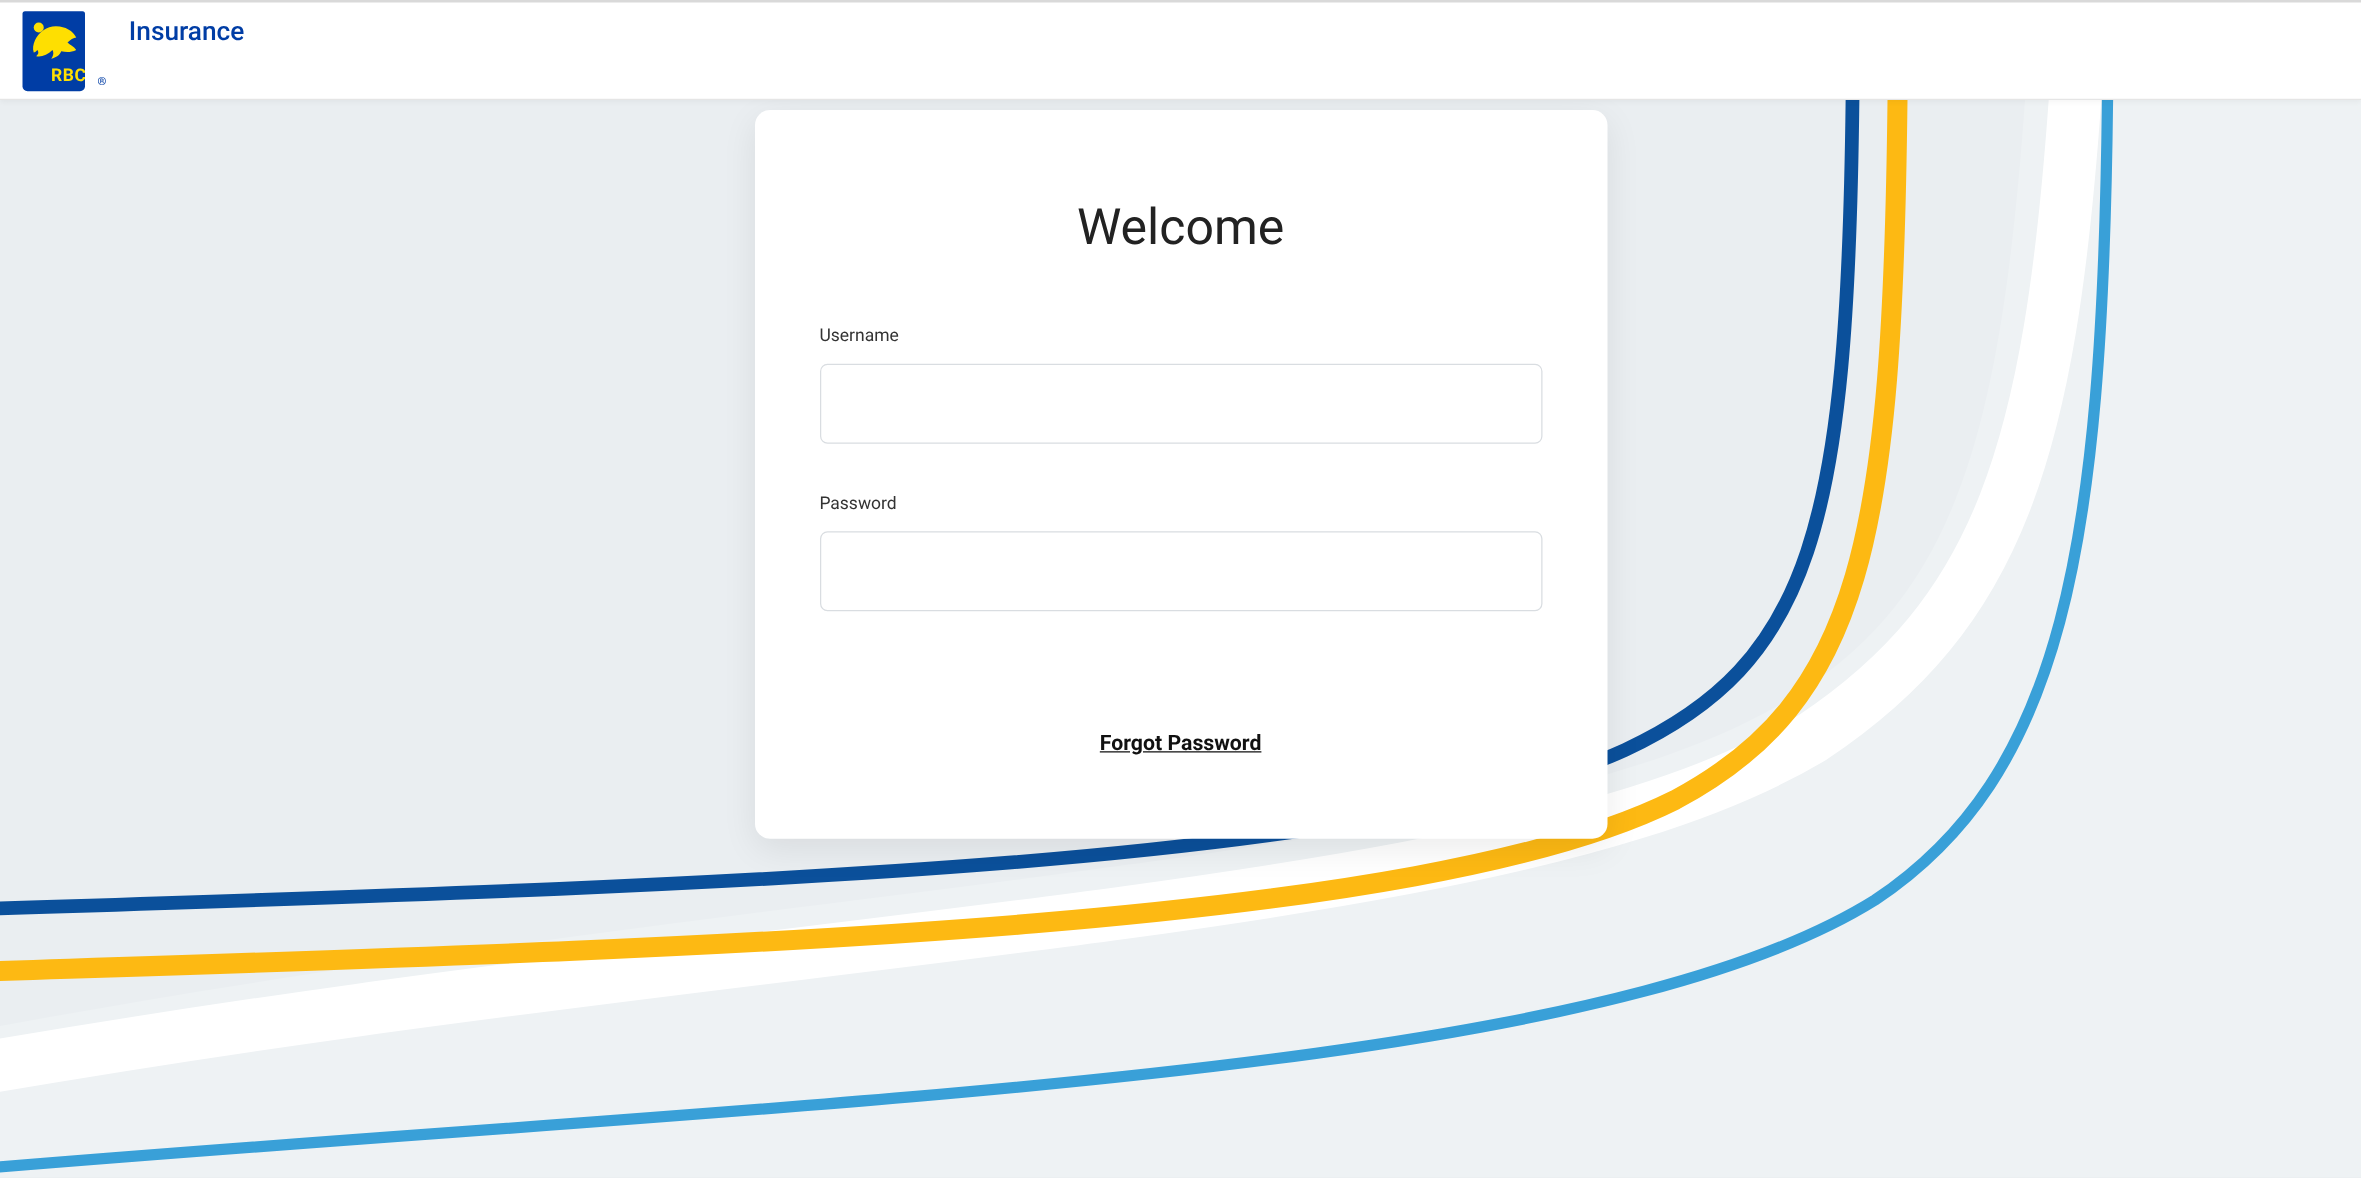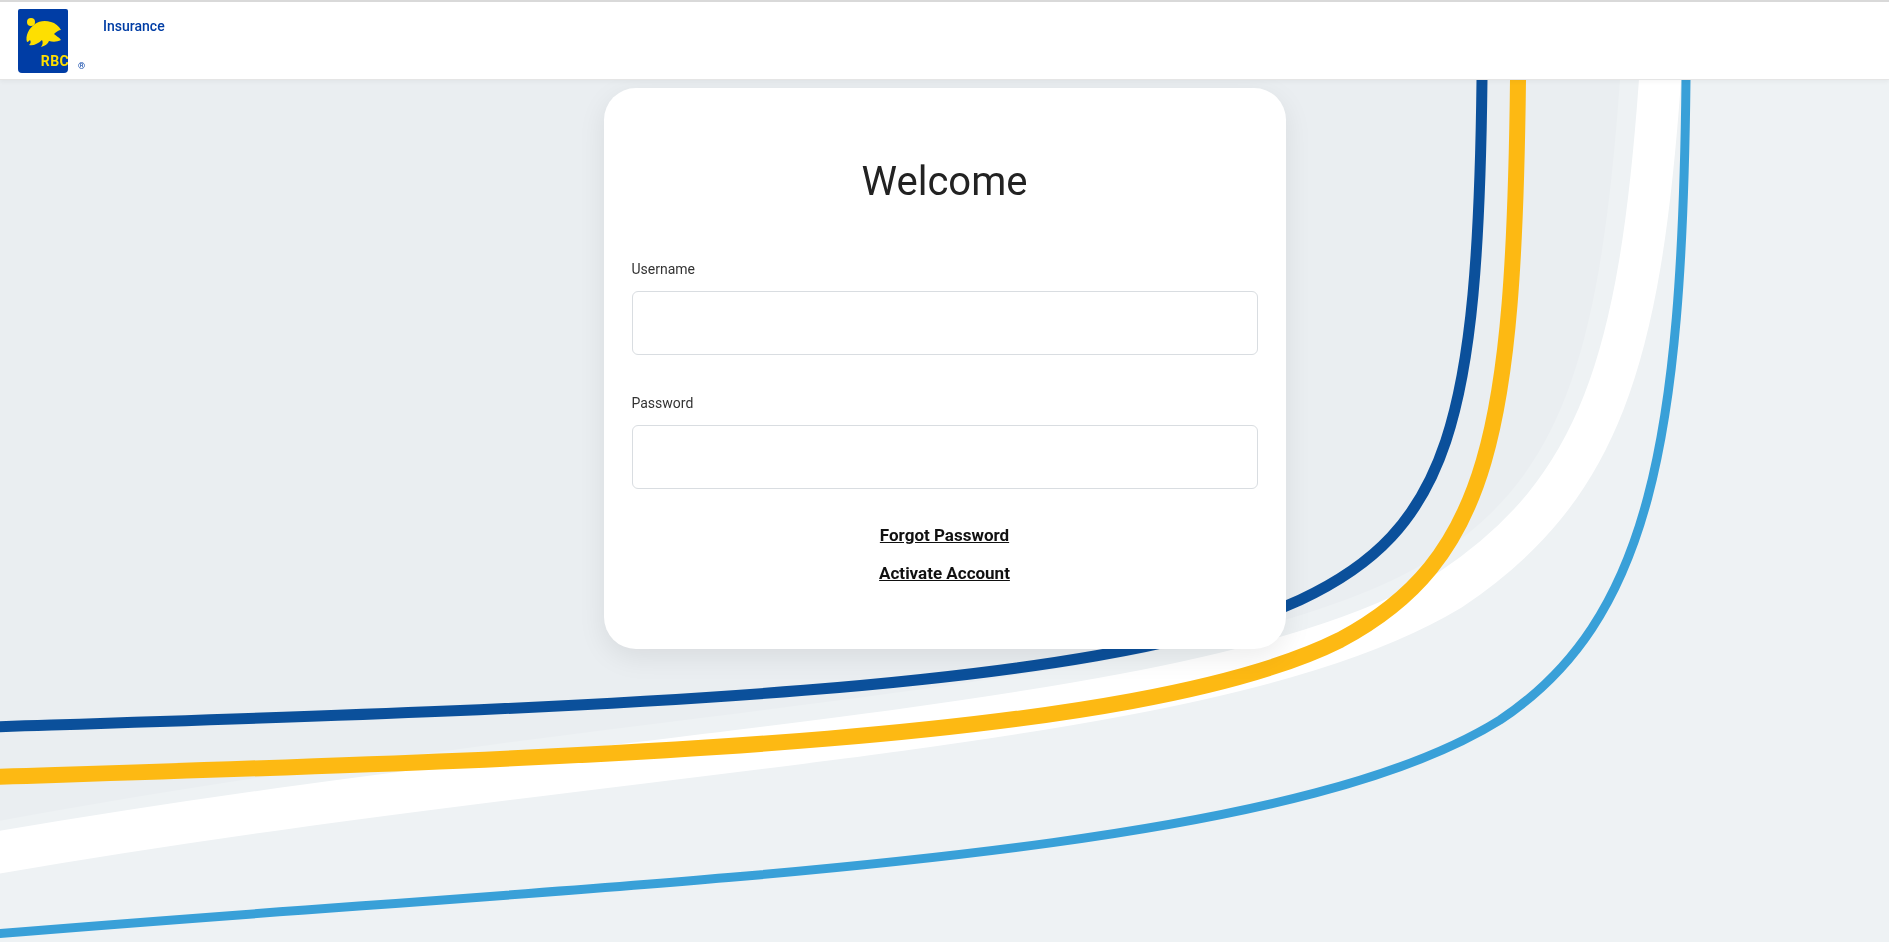--- a/index.html
+++ b/index.html
@@ -66,21 +66,21 @@
   .reg-mark {
     font-size: 9px;
     color: #003da5;
     align-self: flex-end;
     margin-left: -4px;
     margin-bottom: 2px;
   }
 
   .brand-sub {
     color: #003da5;
-    font-size: 14px;
+    font-size: 21px;
     font-weight: 500;
     margin-left: 4px;
     margin-top: -30px;
   }
 
   
   .bg-svg {
     position: absolute;
     inset: 0;
     width: 100%;
@@ -88,23 +88,23 @@
     z-index: 0;
   }
 
   
   .card {
     position: relative;
     z-index: 5;
     width: 682px;
     margin: 8px auto 0;
     background: #ffffff;
-    border-radius: 32px;
+    border-radius: 12px;
     box-shadow: 0 8px 28px rgba(0,0,0,0.08);
-    padding: 70px 28px 48px;
+    padding: 70px 52px 48px;
   }
 
   .card h1 {
     text-align: center;
     font-size: 40px;
     font-weight: 400;
     color: #222;
     margin: 0 0 56px;
   }
 
@@ -119,21 +119,21 @@
     height: 64px;
     border: 1px solid #d9dde1;
     border-radius: 6px;
     font-size: 17px;
     padding: 0 16px;
     outline: none;
     background: #fff;
   }
 
   .field-group { margin-bottom: 40px; }
-  .field-group.last { margin-bottom: 36px; }
+  .field-group.last { margin-bottom: 96px; }
 
   .login-btn {
     display: block;
     width: 100%;
     height: 50px;
     border: none;
     border-radius: 28px;
     background: #e2e2e2;
     color: #8a8a8a;
     font-size: 17px;
@@ -194,15 +194,14 @@
   </div>
 
   <div class="field-group last">
     <div class="field-label">Password</div>
     <input type="password" class="text-input" style="">
   </div>
 
 
   <div class="links">
     <a>Forgot Password</a>
-    <a>Activate Account</a>
   </div>
 </main>
 
 </body></html>

